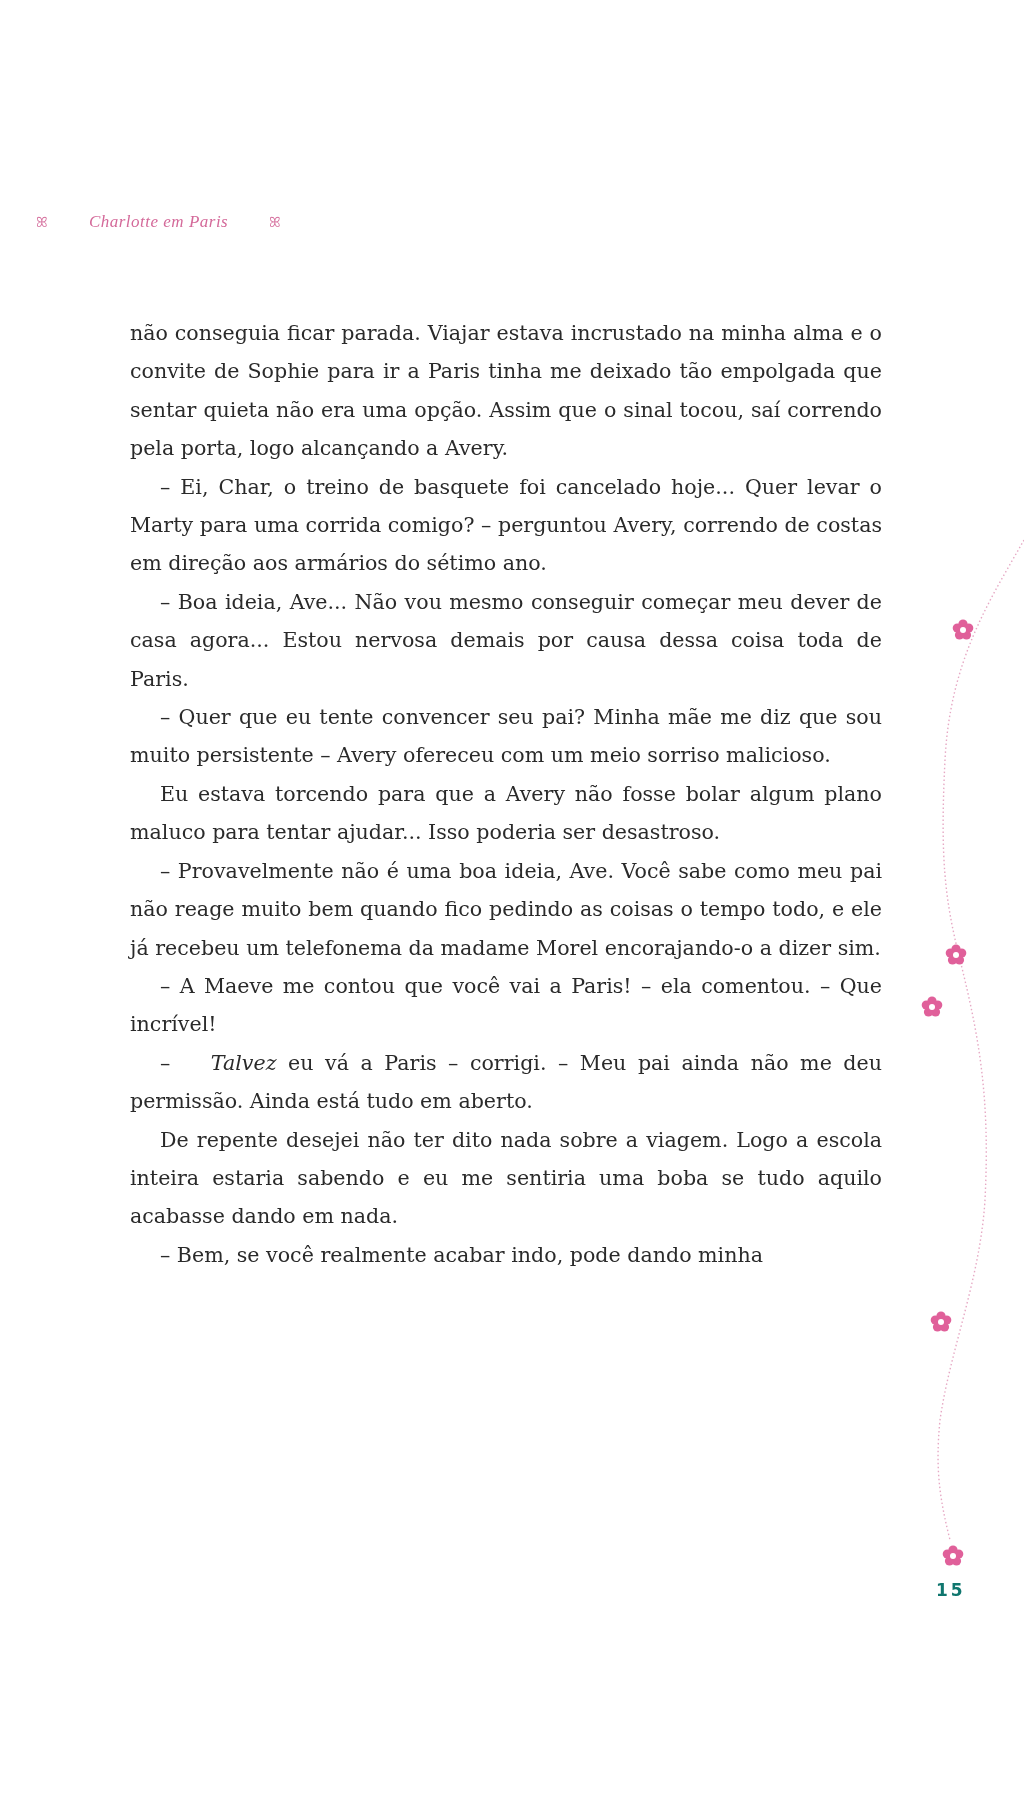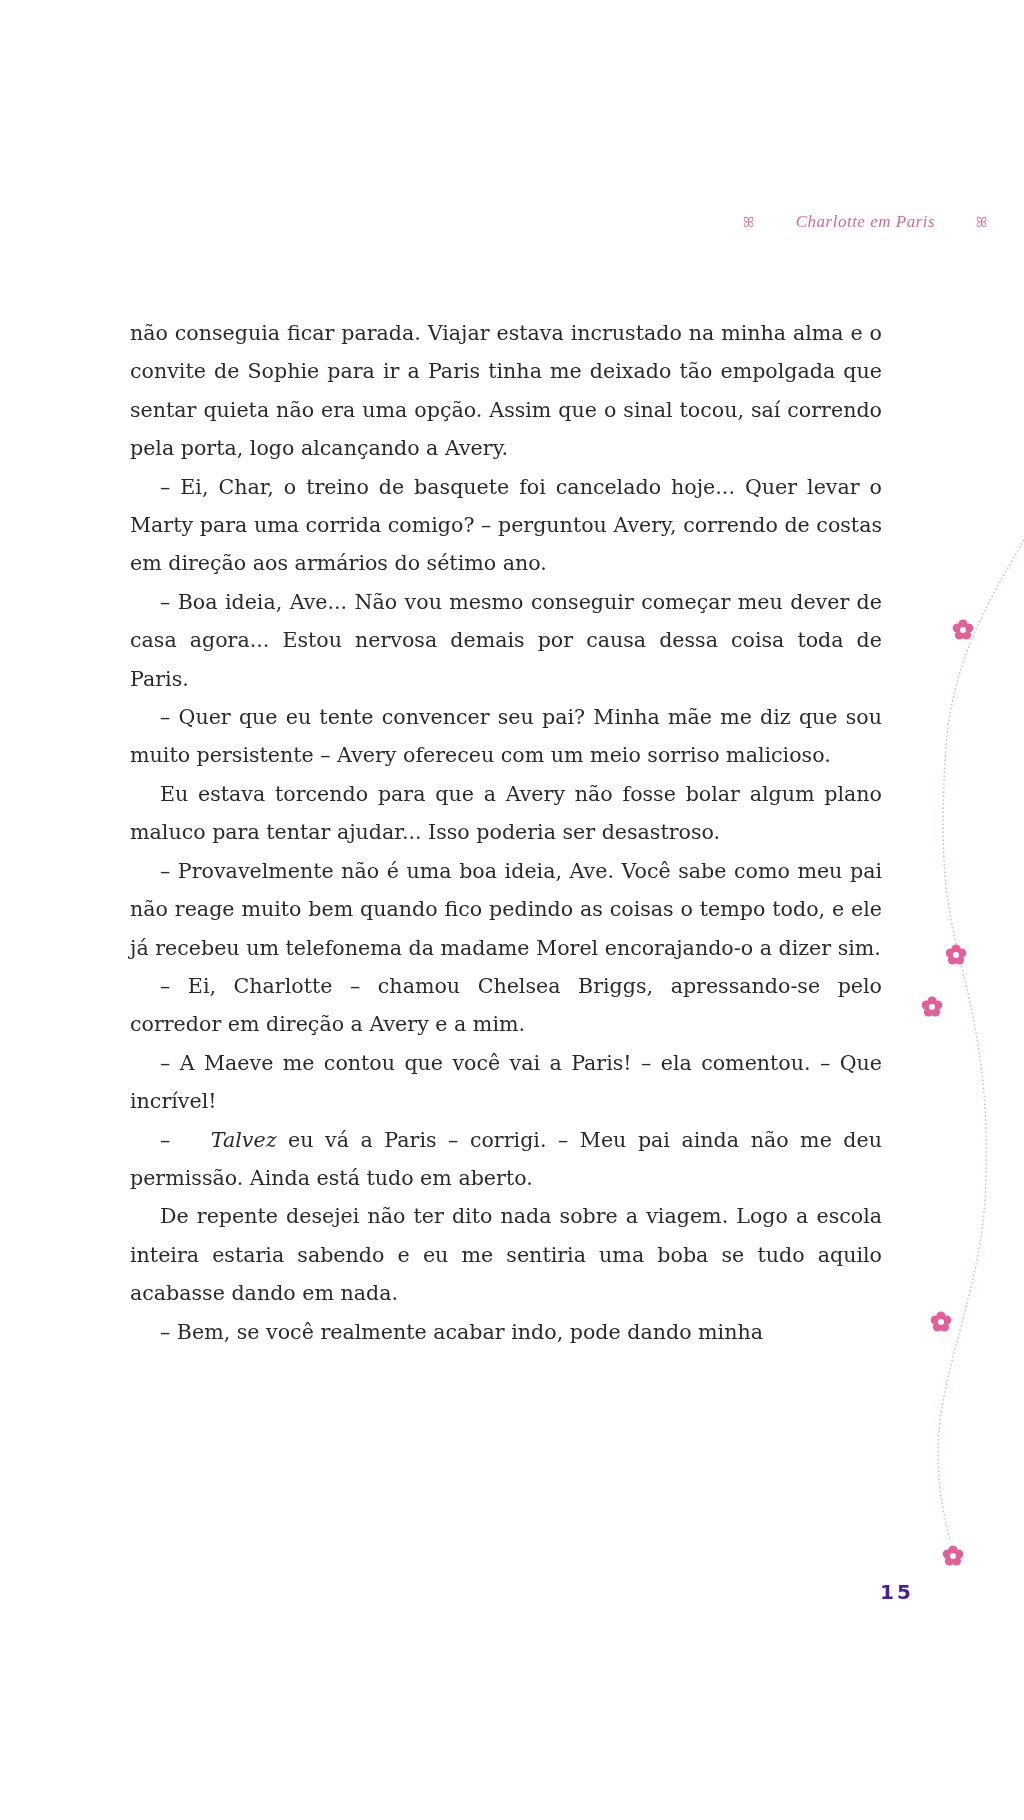--- a/index.html
+++ b/index.html
@@ -13,21 +13,21 @@
       position: relative;
       overflow: hidden;
       font-family: "DejaVu Serif", "Liberation Serif", serif;
       color: #2a2a2a;
     }
     .running-header {
       position: absolute;
       top: 212px;
       left: 0;
       width: 1024px;
-      text-align: right;
+      text-align: left;
       color: #d46a9a;
       font-family: "Liberation Serif", serif;
       font-style: italic;
       font-size: 17px;
       letter-spacing: 0.5px;
     }
     .running-header .orn {
       display: inline-block;
       font-size: 14px;
       margin: 0 36px;
@@ -57,45 +57,44 @@
       position: absolute;
       top: 0;
       left: 0;
       width: 1024px;
       height: 1820px;
       pointer-events: none;
     }
     .page-number {
       position: absolute;
       top: 1580px;
-      left: 880px;
-      color: #4c1d95;
+      left: 936px;
+      color: #0f766e;
       font-family: "DejaVu Sans", sans-serif;
       font-weight: bold;
-      font-size: 20px;
+      font-size: 17px;
       letter-spacing: 3px;
     }
   </style>
 </head>
 <body>
 
 <div class="running-header">
   <span class="orn">ꕤ</span>
   <span>Charlotte em Paris</span>
   <span class="orn">ꕤ</span>
 </div>
 
 <div class="text-block">
   <p class="first">não conseguia ficar parada. Viajar estava incrustado na minha alma e o convite de Sophie para ir a Paris tinha me deixado tão empolgada que sentar quieta não era uma opção. Assim que o sinal tocou, saí correndo pela porta, logo alcançando a Avery.</p>
   <p>– Ei, Char, o treino de basquete foi cancelado hoje... Quer levar o Marty para uma corrida comigo? – perguntou Avery, correndo de costas em direção aos armários do sétimo ano.</p>
   <p>– Boa ideia, Ave... Não vou mesmo conseguir começar meu dever de casa agora... Estou nervosa demais por causa dessa coisa toda de Paris.</p>
   <p>– Quer que eu tente convencer seu pai? Minha mãe me diz que sou muito persistente – Avery ofereceu com um meio sorriso malicioso.</p>
   <p>Eu estava torcendo para que a Avery não fosse bolar algum plano maluco para tentar ajudar... Isso poderia ser desastroso.</p>
   <p>– Provavelmente não é uma boa ideia, Ave. Você sabe como meu pai não reage muito bem quando fico pedindo as coisas o tempo todo, e ele já recebeu um telefonema da madame Morel encorajando-o a dizer sim.</p>
-  <p>– Ei, Charlotte – chamou Chelsea Briggs, apressando-se pelo corredor em direção a Avery e a mim.</p>
   <p>– A Maeve me contou que você vai a Paris! – ela comentou. – Que incrível!</p>
   <p><span>– </span><em>Talvez</em><span> eu vá a Paris – corrigi. – Meu pai ainda não me deu permissão. Ainda está tudo em aberto.</span></p>
   <p>De repente desejei não ter dito nada sobre a viagem. Logo a escola inteira estaria sabendo e eu me sentiria uma boba se tudo aquilo acabasse dando em nada.</p>
   <p>– Bem, se você realmente acabar indo, pode dando minha</p>
 </div>
 
 <svg class="vine" viewBox="0 0 1024 1820" xmlns="http://www.w3.org/2000/svg">
   <defs>
     <g id="flower">
       <circle cx="0" cy="-6" r="4.6" fill="#e0609a"></circle>

